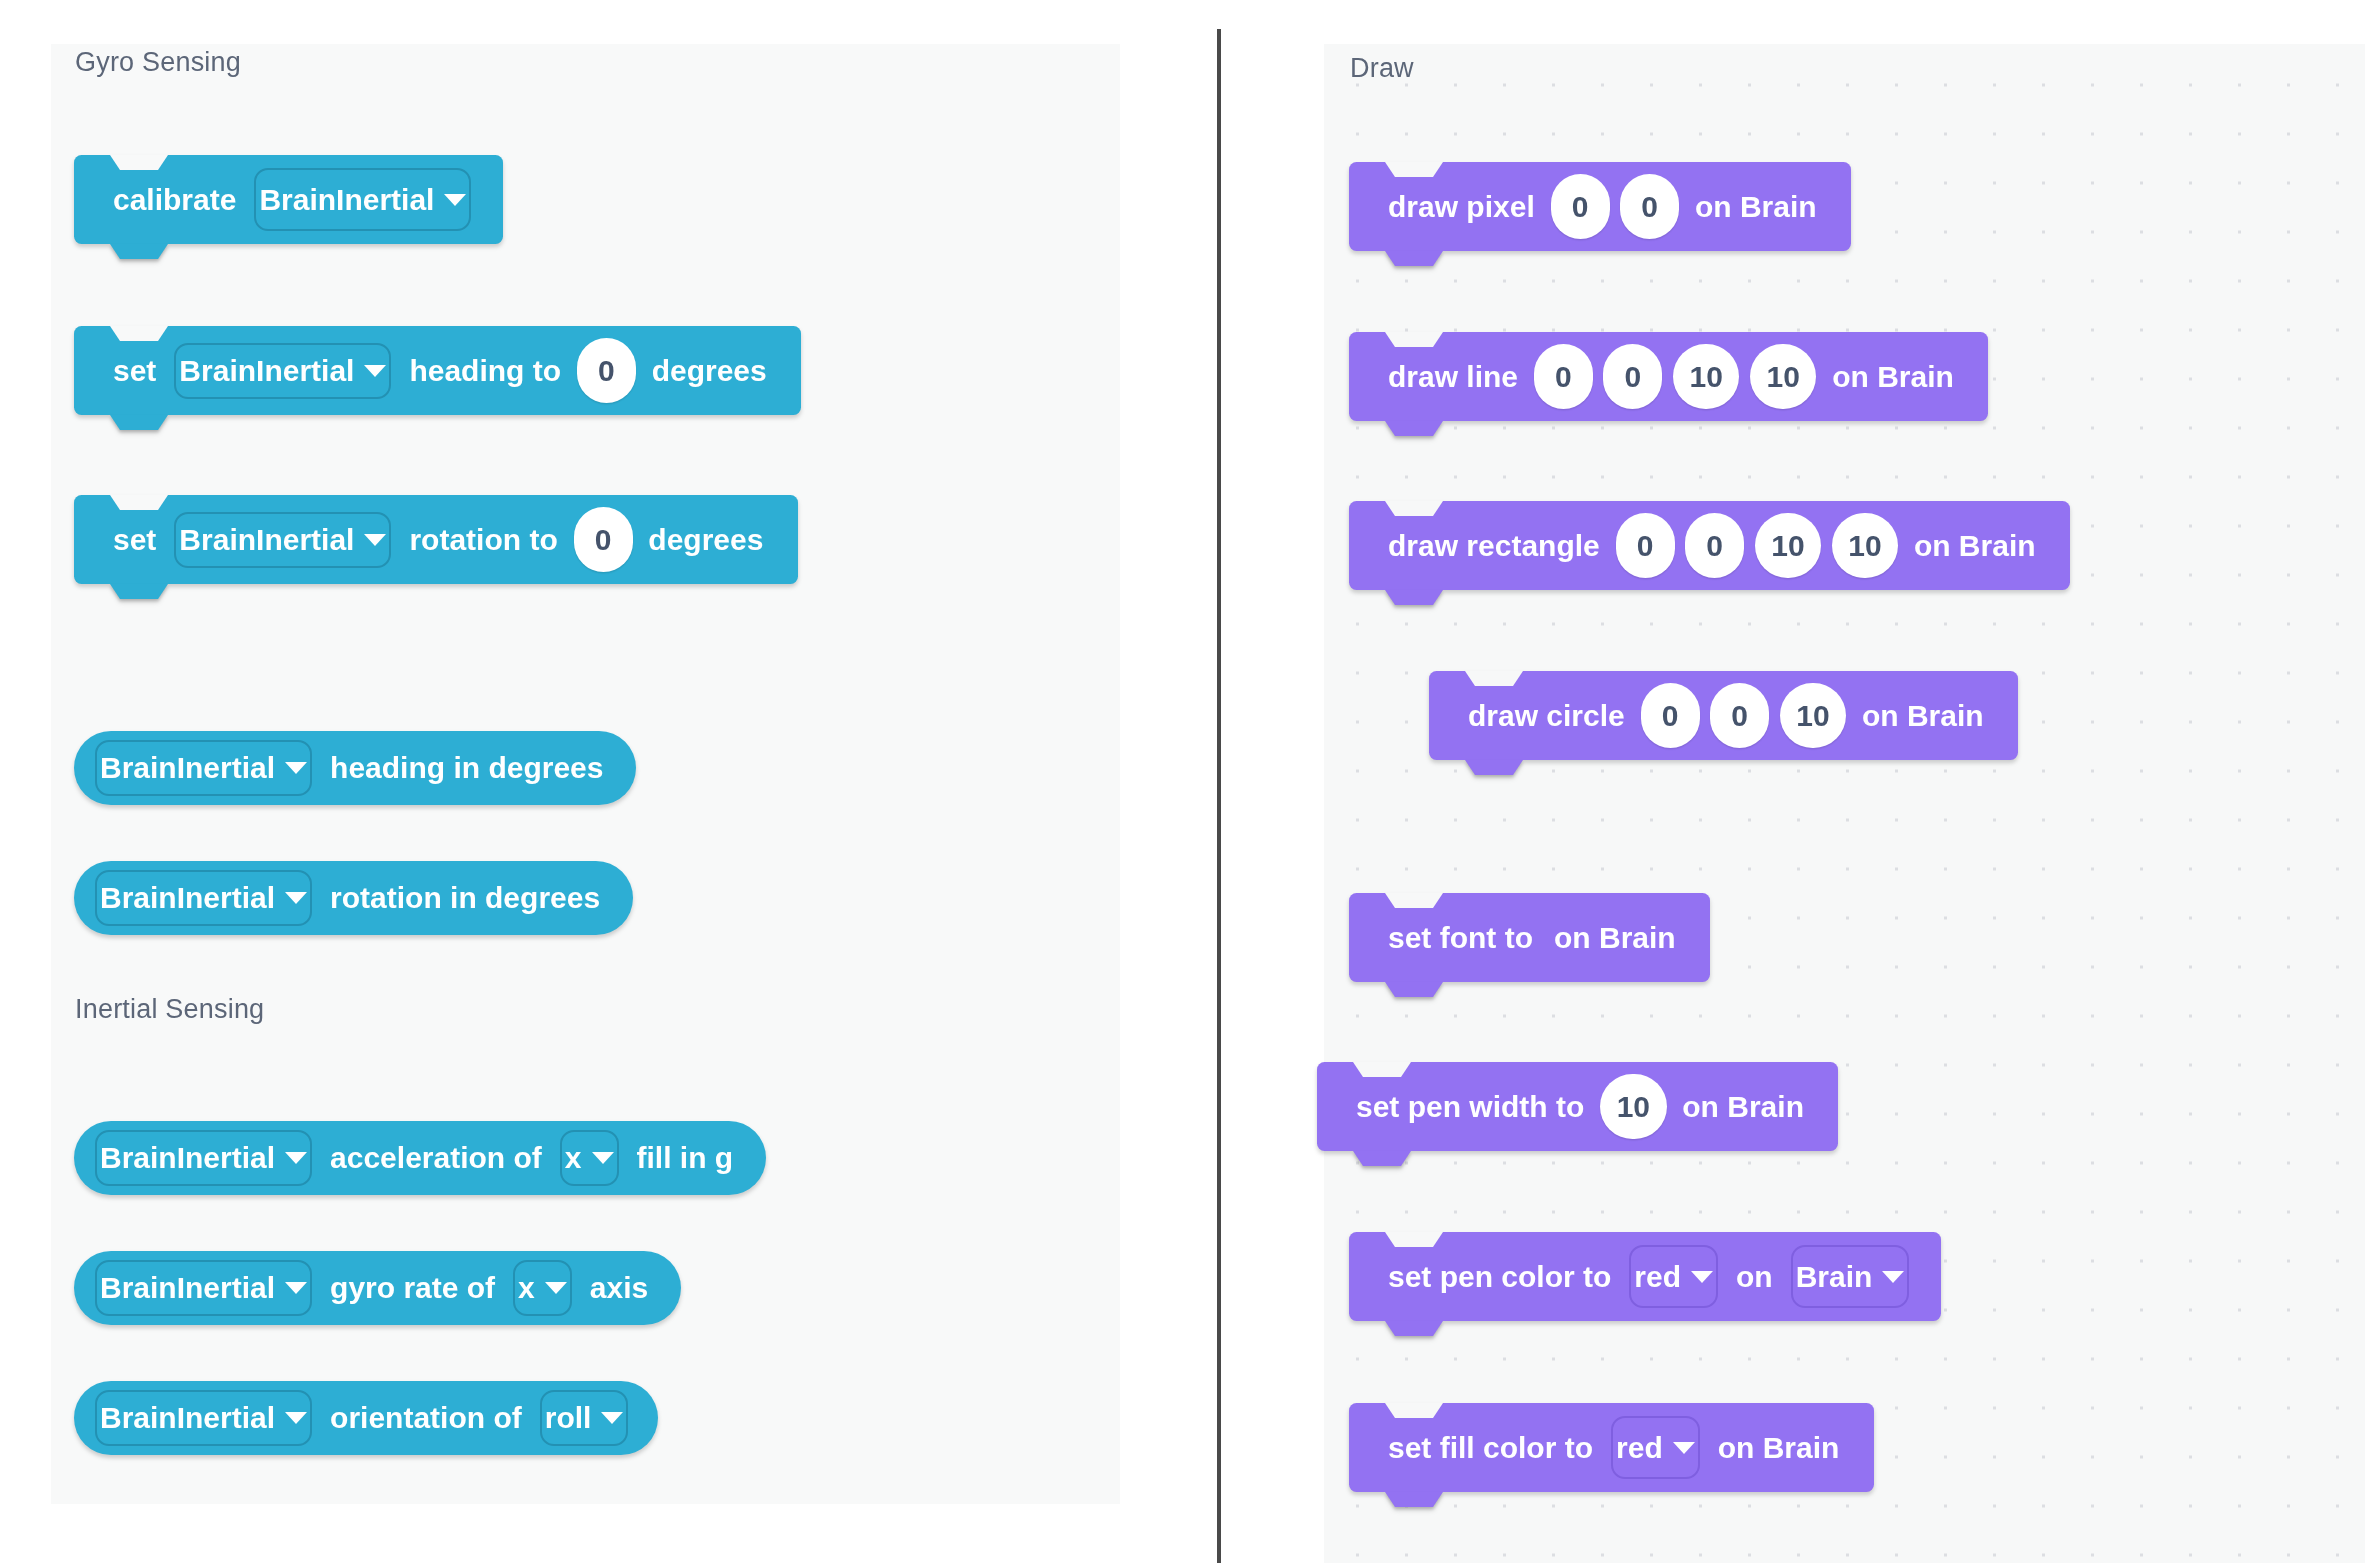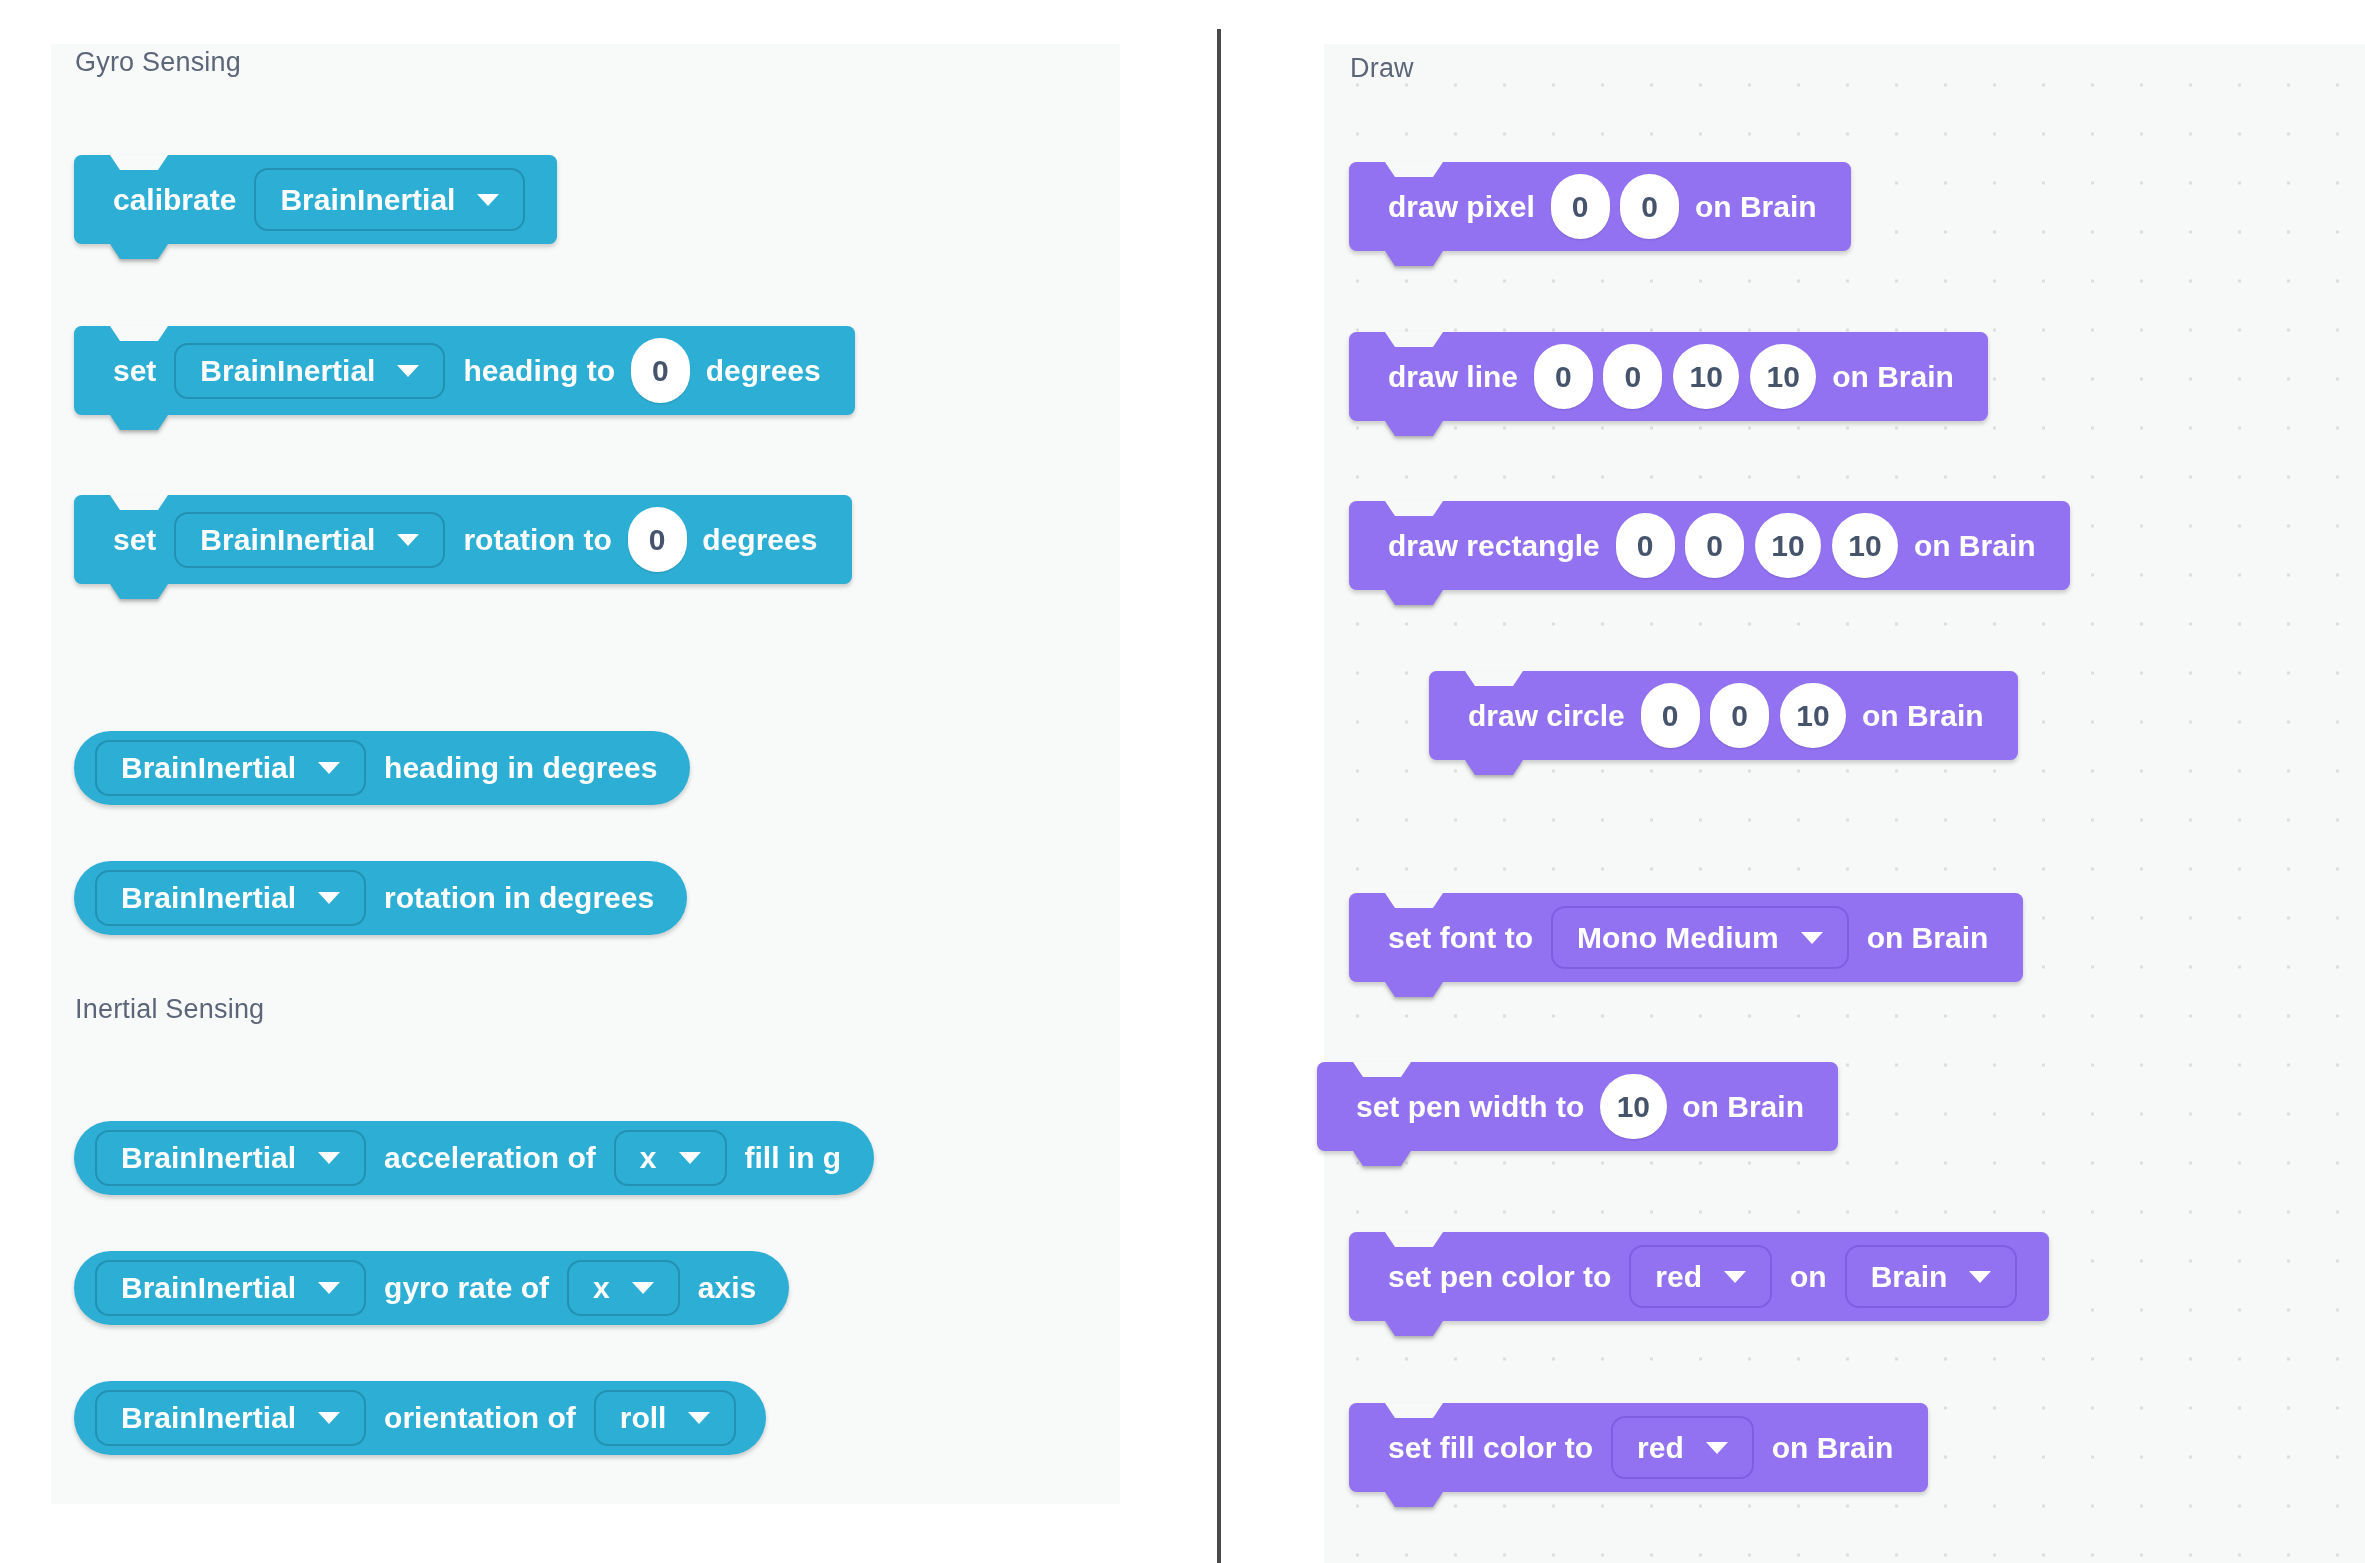--- a/index.html
+++ b/index.html
@@ -108,23 +108,23 @@
     font-size:30px;
     font-weight:bold;
     padding:0 10.5px;
     line-height:1;
   }
 
   
   .dropdown{
     display:inline-flex;
     align-items:center;
-    gap:22px;
+    gap:10px;
     height:56px;
-    padding:0 24px;
+    padding:0 3px;
     margin:0 7.5px;
     border-radius:14px;
     border:2.3px solid var(--fieldborder);
     background:transparent;
     box-sizing:border-box;
   }
   .dropdown.tall{ height:63px; }
   .dropdown .dd-text{
     color:#ffffff;
     font-size:30px;
@@ -284,24 +284,20 @@
 <div class="block stack purple" style="left:1429px; top:671px;text-align:right;">
   <span class="lbl">draw circle</span>
   <span class="numfield">0</span>
   <span class="numfield">0</span>
   <span class="numfield">10</span>
   <span class="lbl">on Brain</span>
 </div>
 
 <div class="block stack purple" style="left:1349px; top:893px;">
   <span class="lbl">set font to</span>
-  <span class="dropdown tall">
-    <span class="dd-text">Mono Medium</span>
-    <span class="caret"></span>
-  </span>
   <span class="lbl">on Brain</span>
 </div>
 
 <div class="block stack purple" style="left:1317px; top:1062px;text-align:right;">
   <span class="lbl">set pen width to</span>
   <span class="numfield">10</span>
   <span class="lbl">on Brain</span>
 </div>
 
 <div class="block stack purple" style="left:1349px; top:1232px;">

